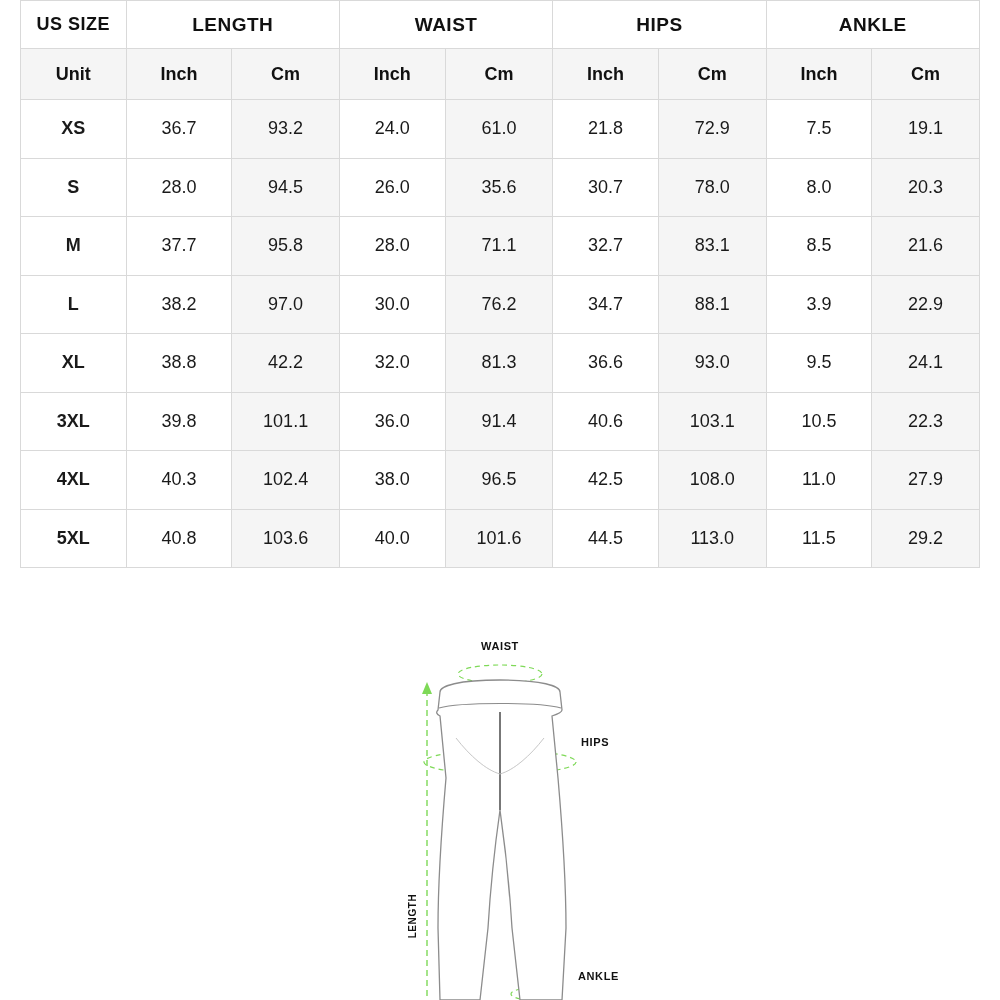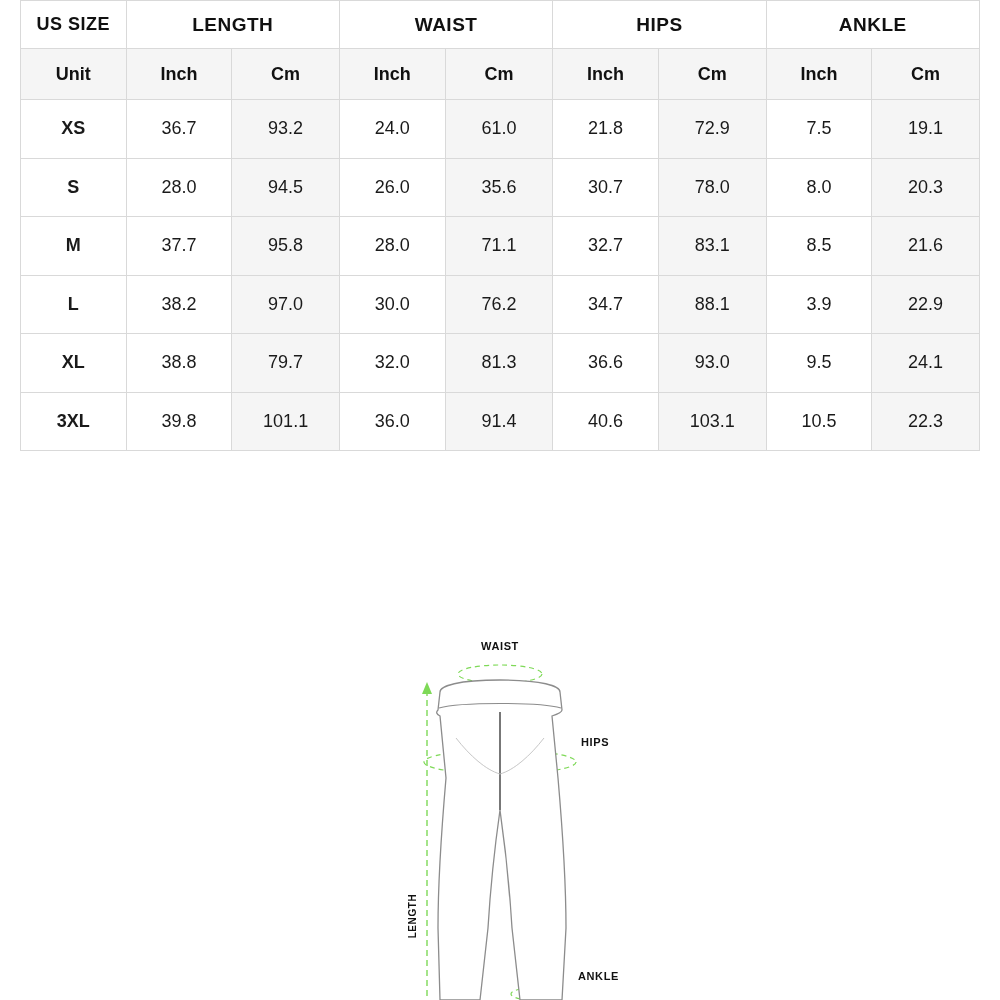--- a/index.html
+++ b/index.html
@@ -189,38 +189,60 @@
           <td>30.0</td>
           <td class="shaded">76.2</td>
           <td>34.7</td>
           <td class="shaded">88.1</td>
           <td>3.9</td>
           <td class="shaded">22.9</td>
         </tr>
         <tr class="data-row">
           <td class="size-cell">XL</td>
           <td>38.8</td>
-          <td class="shaded">79.7</td>
+          <td class="shaded">42.2</td>
           <td>32.0</td>
           <td class="shaded">81.3</td>
           <td>36.6</td>
           <td class="shaded">93.0</td>
           <td>9.5</td>
           <td class="shaded">24.1</td>
         </tr>
         <tr class="data-row">
           <td class="size-cell">3XL</td>
           <td>39.8</td>
           <td class="shaded">101.1</td>
           <td>36.0</td>
           <td class="shaded">91.4</td>
           <td>40.6</td>
           <td class="shaded">103.1</td>
           <td>10.5</td>
           <td class="shaded">22.3</td>
+        </tr>
+        <tr class="data-row">
+          <td class="size-cell">4XL</td>
+          <td>40.3</td>
+          <td class="shaded">102.4</td>
+          <td>38.0</td>
+          <td class="shaded">96.5</td>
+          <td>42.5</td>
+          <td class="shaded">108.0</td>
+          <td>11.0</td>
+          <td class="shaded">27.9</td>
+        </tr>
+        <tr class="data-row">
+          <td class="size-cell">5XL</td>
+          <td>40.8</td>
+          <td class="shaded">103.6</td>
+          <td>40.0</td>
+          <td class="shaded">101.6</td>
+          <td>44.5</td>
+          <td class="shaded">113.0</td>
+          <td>11.5</td>
+          <td class="shaded">29.2</td>
         </tr>
       </tbody>
     </table>
   </div>
 
   <div class="diagram">
     <svg width="420" height="372" viewBox="0 0 420 372">
 
       <ellipse cx="210" cy="46" rx="42" ry="9" fill="none" stroke="#7ed957" stroke-width="1.2" stroke-dasharray="5 4"></ellipse>
 

